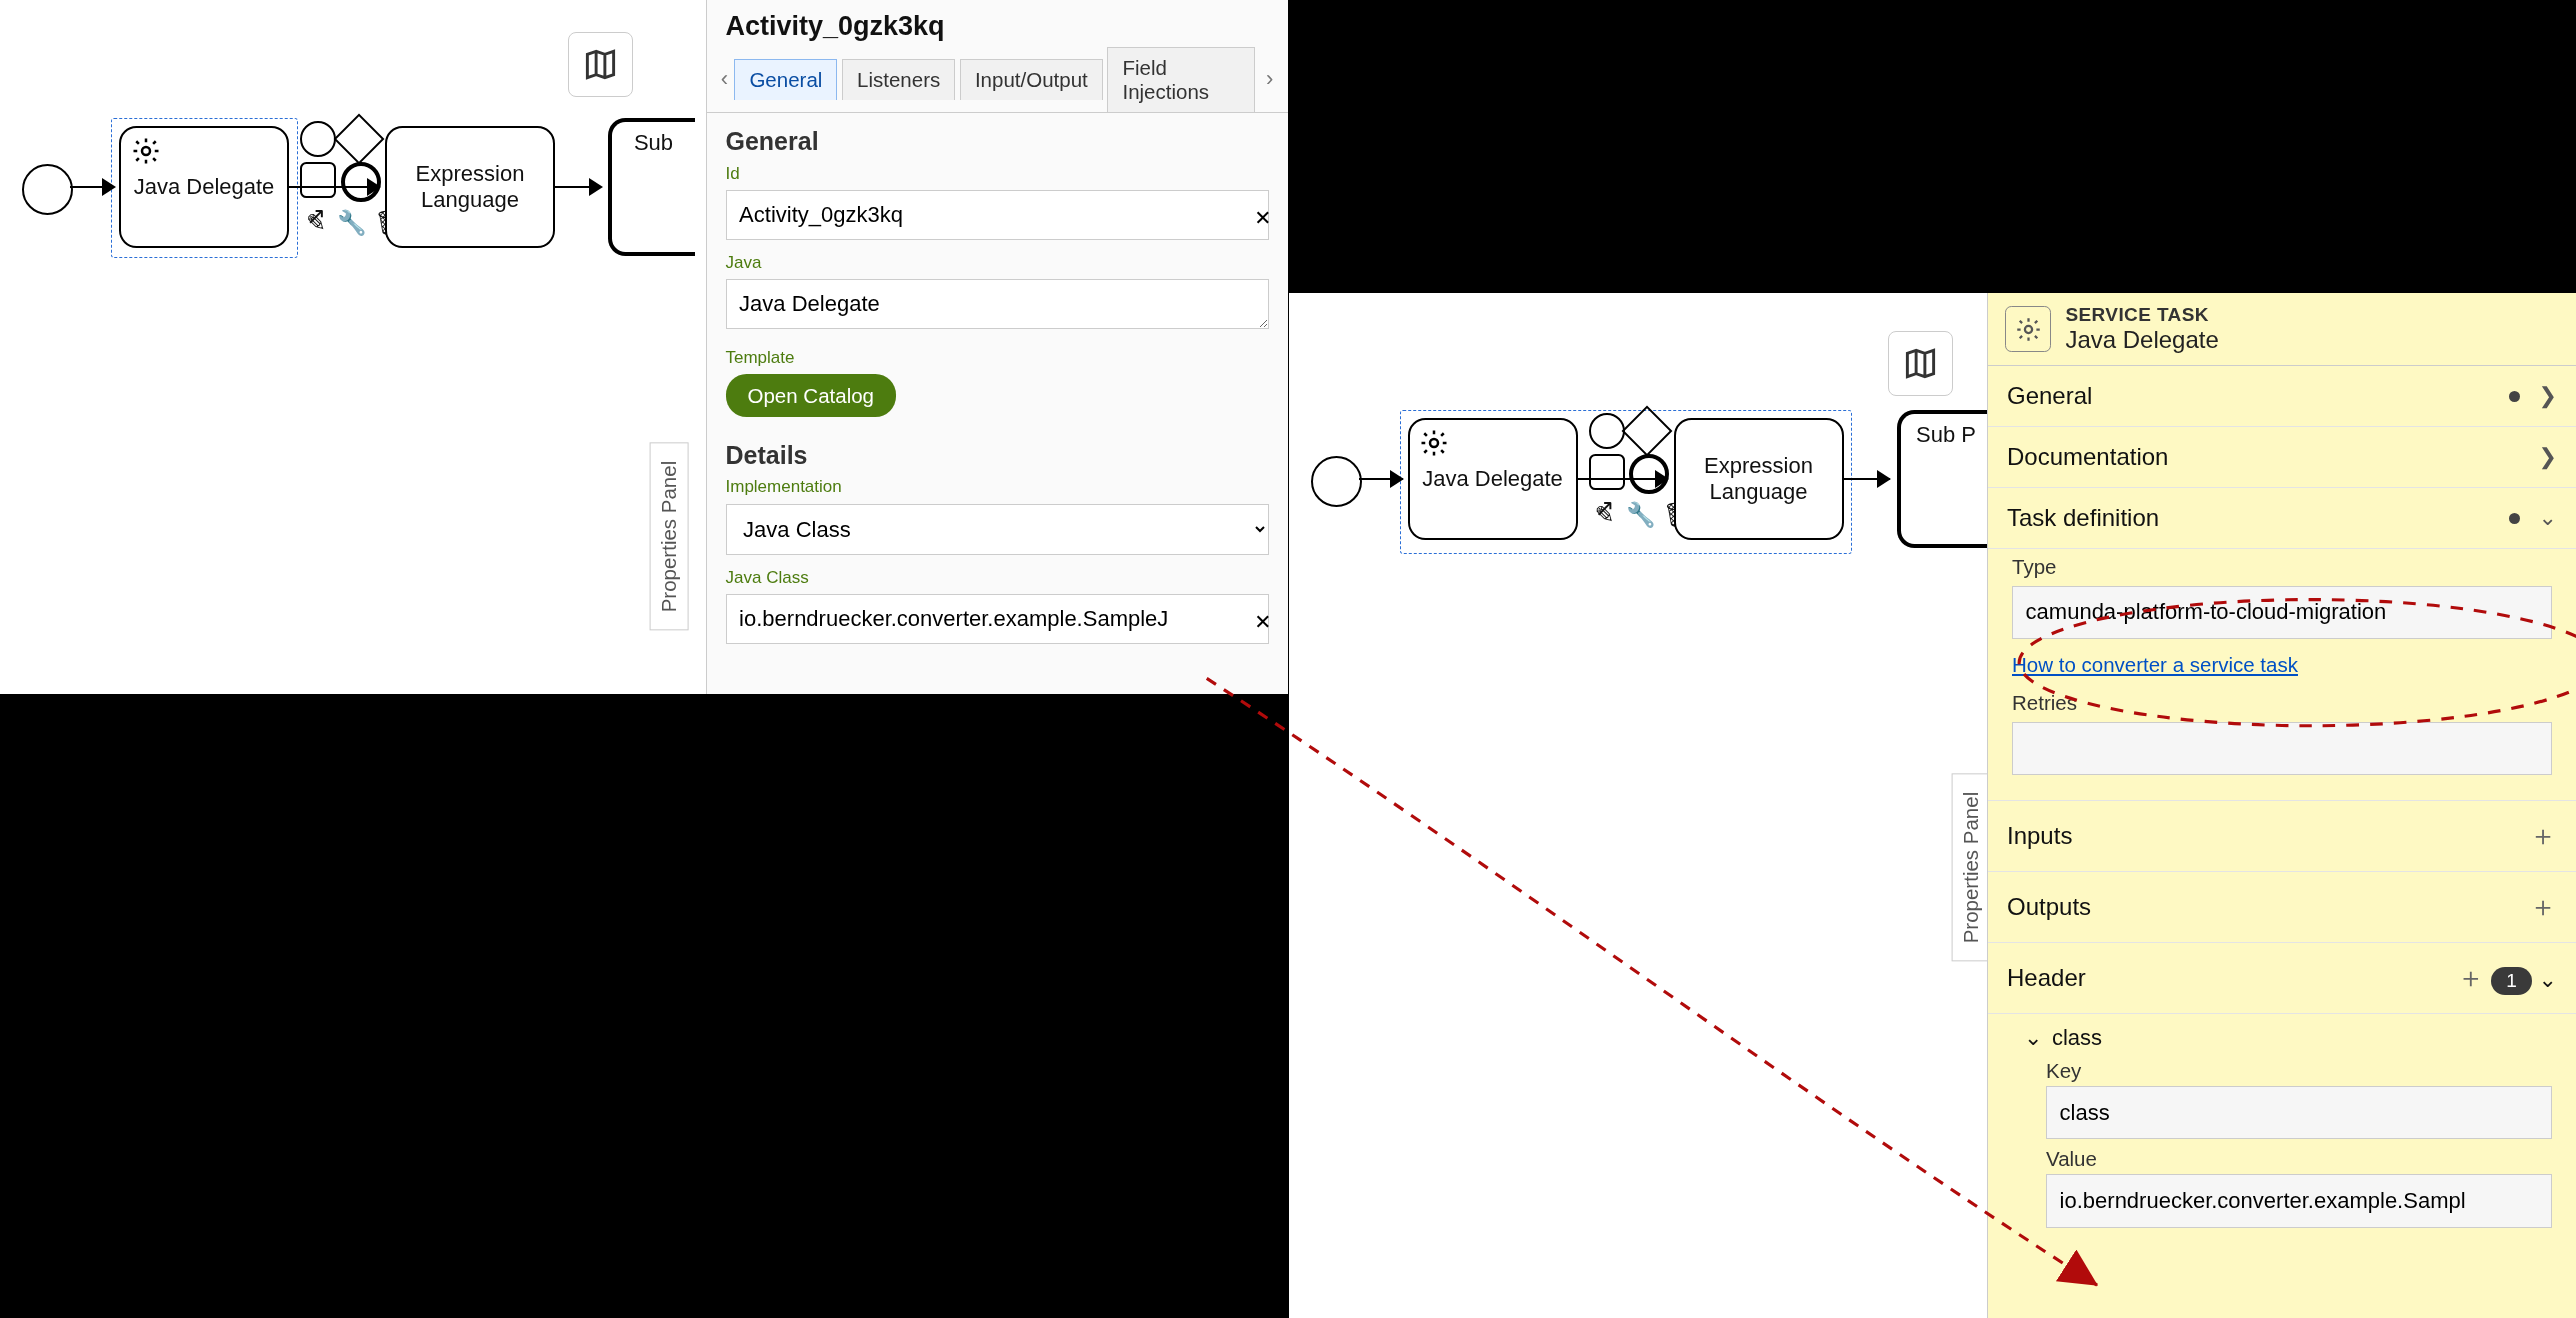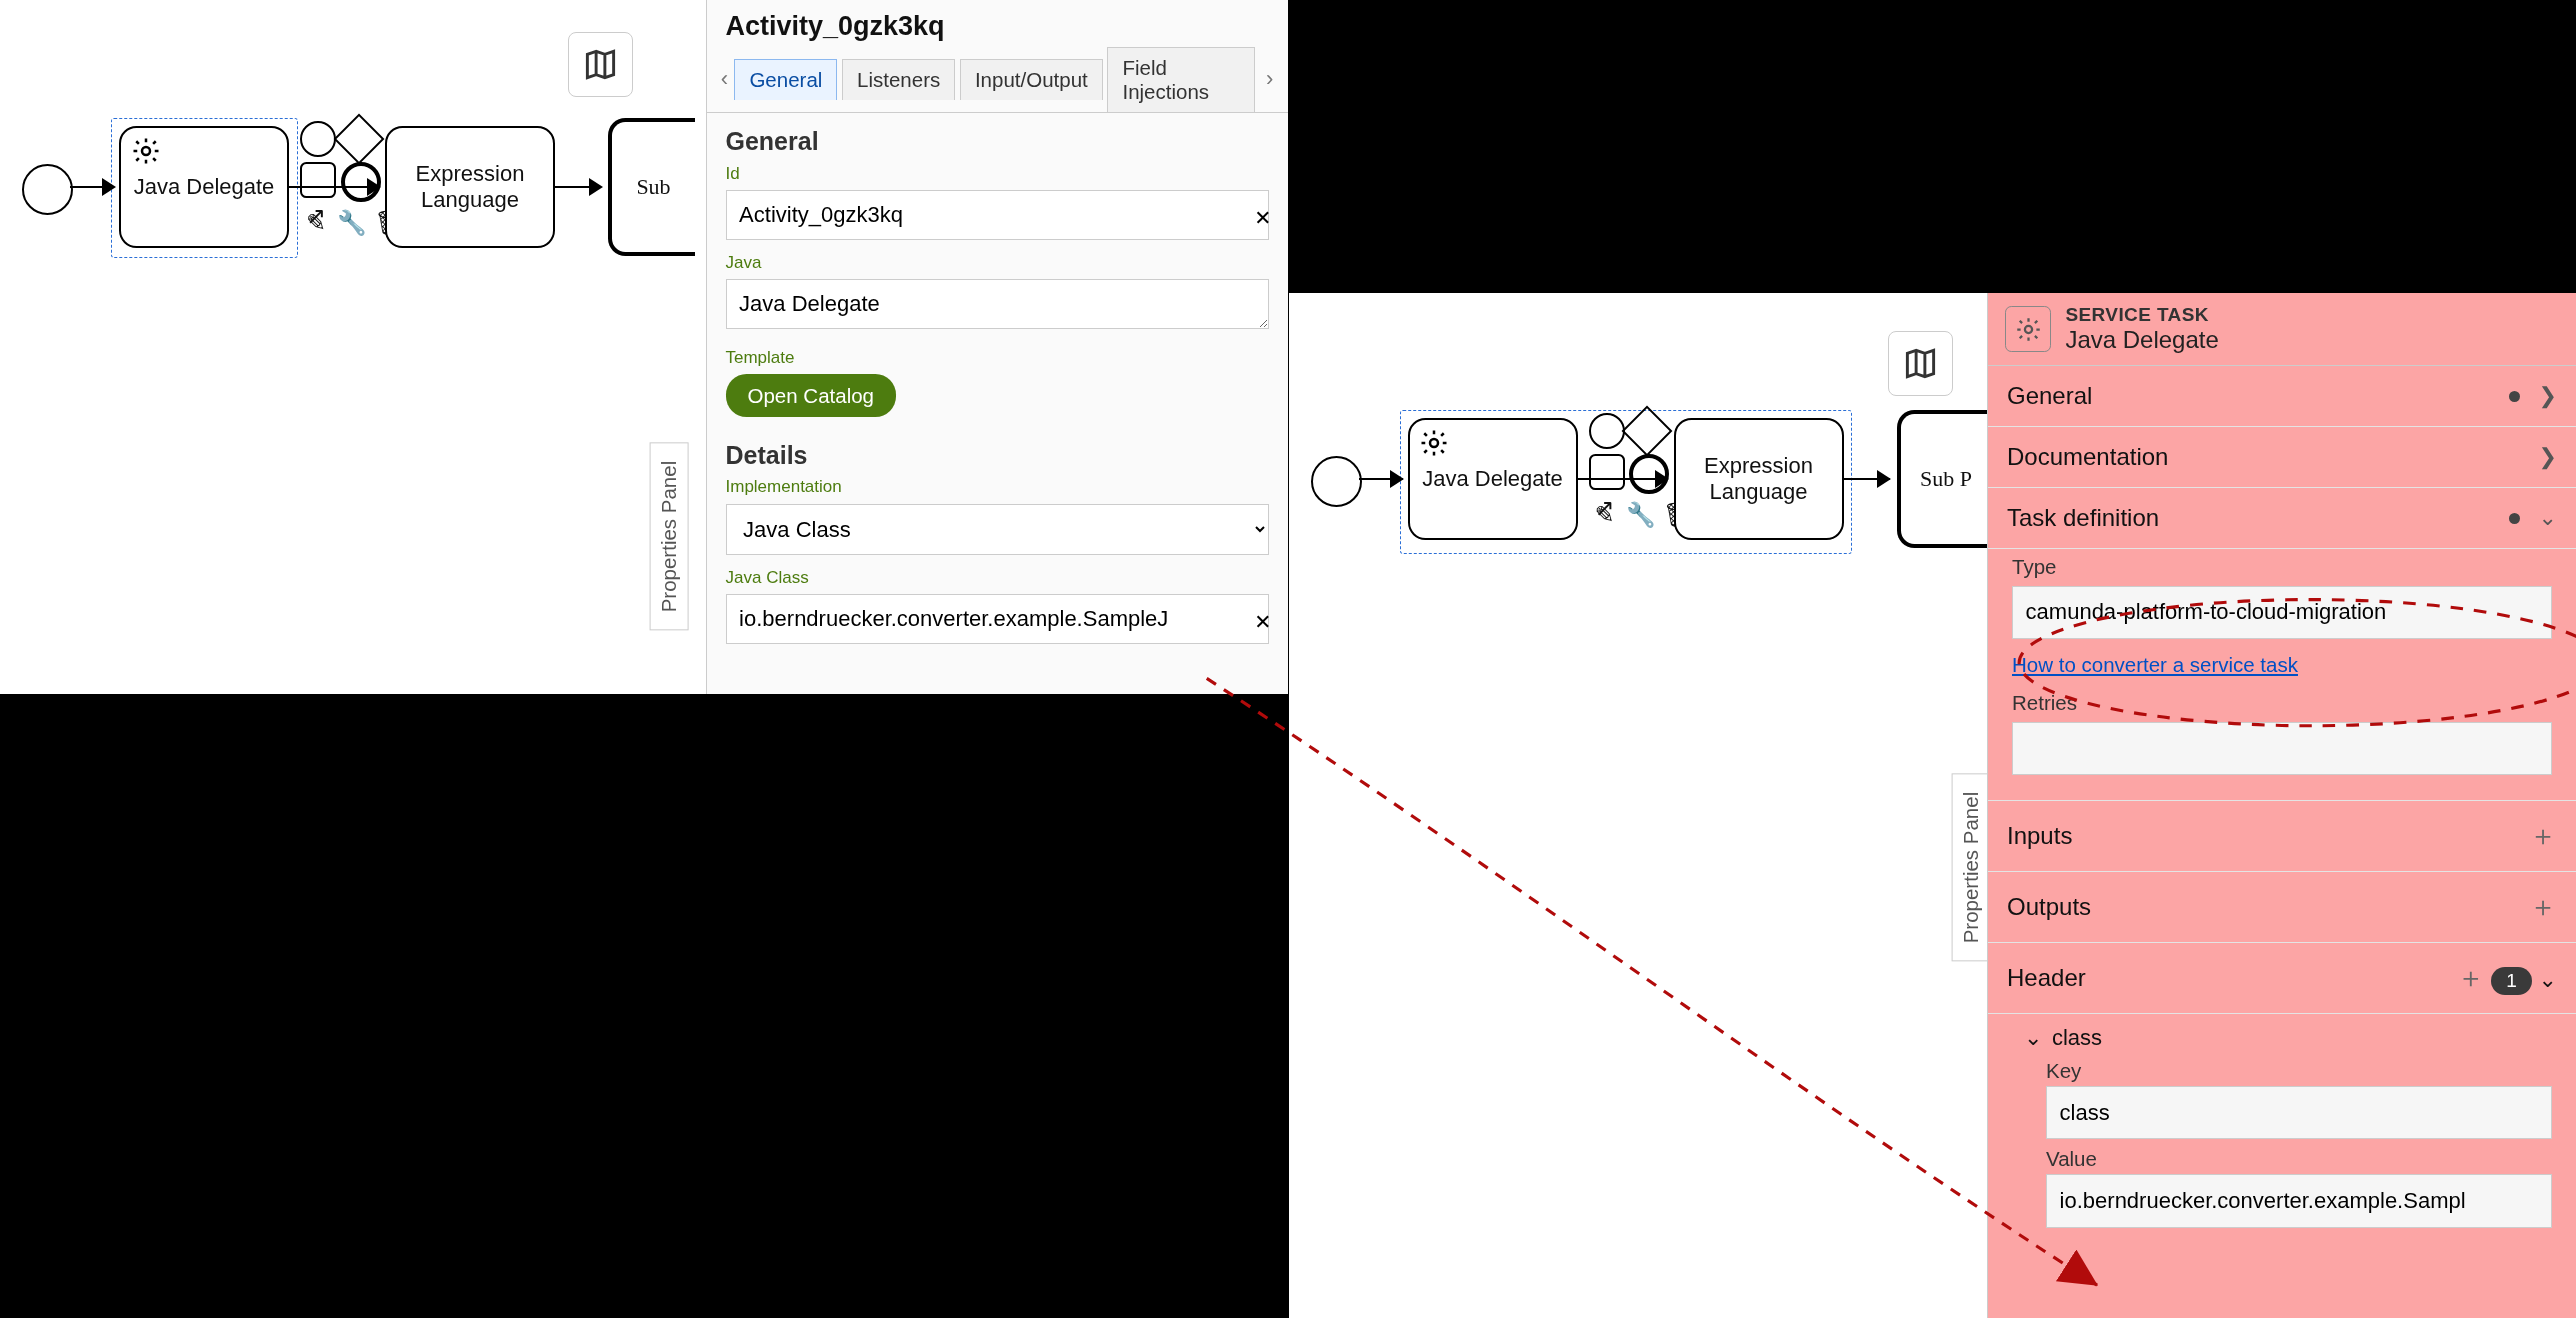--- a/index.html
+++ b/index.html
@@ -27,21 +27,21 @@
   .canvas { position:absolute; }
   .selection-outline { position:absolute; border:1.6px dashed var(--selection); border-radius:3.2px; background:transparent; pointer-events:none; }
 
   .start-event { position:absolute; width:47px; height:47px; border:2.4px solid #000; border-radius:50%; background:#fff; }
   .sequence { position:absolute; height:2.4px; background:#000; }
   .sequence .arrowhead { position:absolute; right:-1.6px; top:-8px; width:0;height:0;border-top:9.5px solid transparent;border-bottom:9.5px solid transparent;border-left:14px solid #000; }
 
   .task { position:absolute; width:170px; height:122px; border:2.4px solid #000; border-radius:17.4px; background:#fff; display:flex; align-items:center; justify-content:center; font-size:22px; text-align:center; padding:8px; box-sizing:border-box; }
   .task .gear { position:absolute; top:8px; left:9.5px; }
 
-  .subproc { position:absolute; border:4.7px solid #000; border-radius:17.4px; background:#fff; display:flex; align-items:center; justify-content:center; font-size:22px; padding:8px; box-sizing:border-box;font-family:Liberation Serif, serif; }
+  .subproc { position:absolute; border:4.7px solid #000; border-radius:17.4px; background:#fff; display:flex; justify-content:center; font-size:22px; padding:8px; box-sizing:border-box; }
 
   
   .context-pad { position:absolute; width:110px; display:flex; flex-wrap:wrap; gap:4.7px; }
   .context-pad .pad { width:32px; height:32px; display:flex; align-items:center; justify-content:center; font-size:24px; }
   .pad.ring { border:2.4px solid #000; border-radius:50%; }
   .pad.ring.thick { border-width:4.7px; }
   .pad.diamond { transform:rotate(45deg); border:2.4px solid #000; }
   .pad.rect { border:2.4px solid #000; border-radius:6.3px; }
 
   
@@ -62,21 +62,21 @@
   .panel-left .field-wrap { padding:3.2px 19px 9.5px; }
   .panel-left input[type=text], .panel-left textarea, .panel-left select {
     width:100%; box-sizing:border-box; font-size:22px; padding:11px 38px 11px 12.6px; border:0.8px solid var(--border); background:#fff; font-family:inherit;
   }
   .panel-left textarea { resize:both; height:50px; }
   .input-clear { position:relative; }
   .input-clear .clear-x { position:absolute; right:16px; top:50%; transform:translateY(-50%); font-size:20.5px; color:#000; cursor:pointer; }
   .btn-primary { display:inline-block; background:#4d7c0f; color:#fff; border:none; border-radius:20.5px; padding:9.5px 22px; font-size:20.5px; }
 
   
-  .panel-right { position:absolute; top:0; right:0; width:588px; height:100%; border-left:0.8px solid var(--border); background:#fca5a5; display:flex; flex-direction:column; font-size:22px; }
+  .panel-right { position:absolute; top:0; right:0; width:588px; height:100%; border-left:0.8px solid var(--border); background:#fef9c3; display:flex; flex-direction:column; font-size:22px; }
   .panel-right .header { display:flex; align-items:center; gap:14px; padding:11px 17.4px; border-bottom:0.8px solid var(--border); }
   .panel-right .header .icon-box { width:44px; height:44px; border:1.6px solid #888; border-radius:6.3px; display:flex; align-items:center; justify-content:center; }
   .panel-right .header .eyebrow { font-size:19px; letter-spacing:0.4px; color:#333; font-weight:bold; }
   .panel-right .header .name { font-size:24px; color:#222; }
   .panel-right .row { display:flex; align-items:center; justify-content:space-between; padding:16px 19px; border-bottom:0.8px solid #e4e4e4; font-size:24px; }
   .panel-right .row .controls { display:flex; align-items:center; gap:19px; color:#555; }
   .dot { width:11px; height:11px; border-radius:50%; background:#444; }
   .chev { font-size:22px; }
   .panel-right .subfield-label { font-size:20.5px; color:#333; padding:6.3px 24px 3.2px; }
   .panel-right .subfield { padding:3.2px 24px 11px; }

